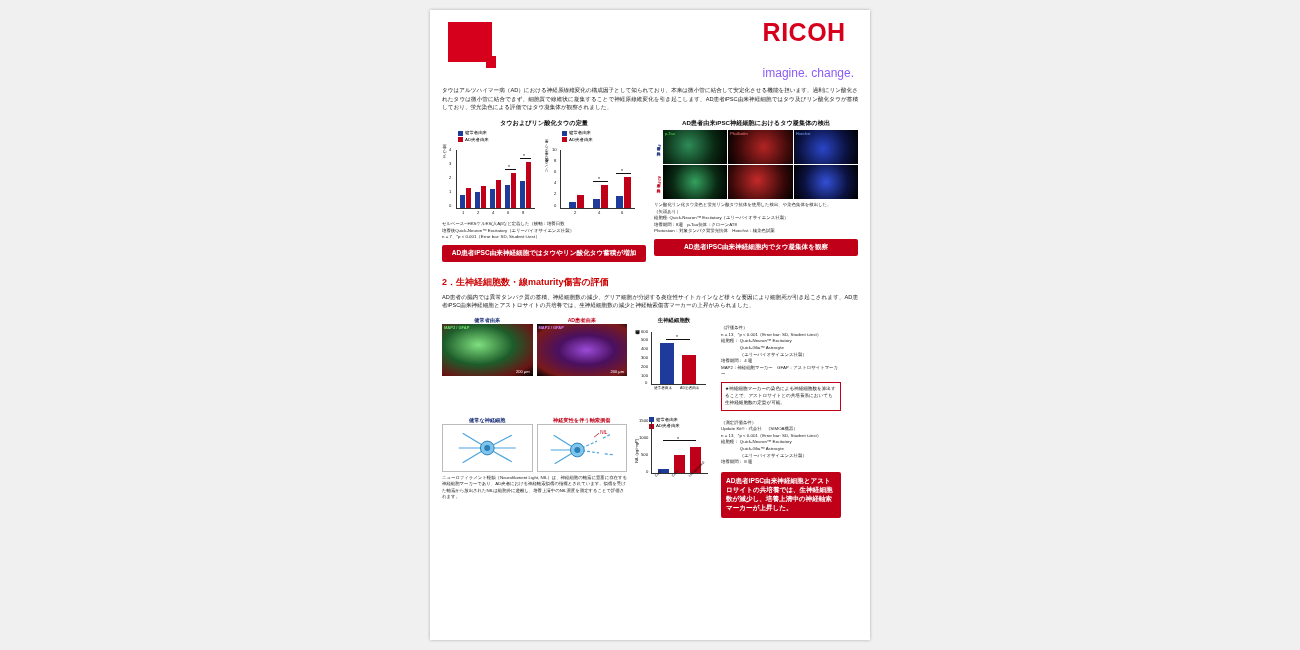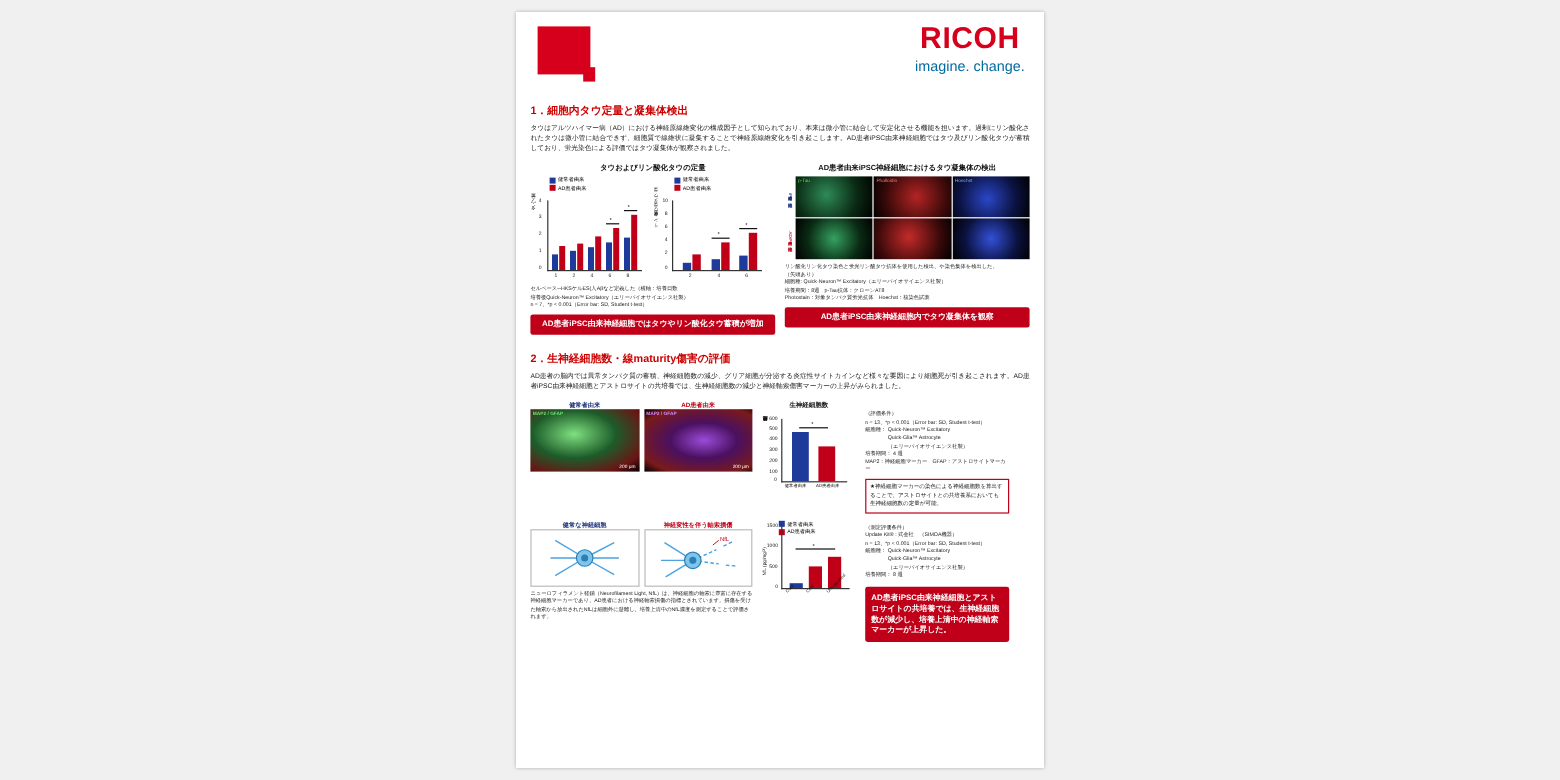--- a/index.html
+++ b/index.html
@@ -9,23 +9,23 @@
   }
   .page{
     position:absolute;left:430px;top:10px;width:440px;height:630px;
     background:#ffffff;box-shadow:0 0 3px rgba(0,0,0,.28);
     overflow:hidden;
   }
   
   .hdr{position:relative;height:70px;}
   .logo-red{position:absolute;left:18px;top:12px;width:44px;height:40px;background:#d6001c;}
   .logo-red:after{content:"";position:absolute;right:-4px;bottom:-6px;width:10px;height:12px;background:#d6001c;}
-  .ricoh{position:absolute;right:16px;top:10px;text-align:center;}
+  .ricoh{position:absolute;right:16px;top:10px;text-align:left;}
   .ricoh .rk{font-size:25px;font-weight:bold;color:#d6001c;letter-spacing:.5px;line-height:1;font-family:"Liberation Sans",sans-serif;}
-  .ricoh .rs{font-size:12px;color:#0369a1;margin-top:3px;}
+  .ricoh .rs{font-size:12px;color:#8b5cf6;margin-top:21px;}
   .title{position:absolute;left:0;right:0;top:28px;text-align:center;}
   .title .t1{font-size:13.5px;font-weight:bold;color:#111;}
   .title .t2{font-size:13.5px;font-weight:bold;color:#111;margin-top:9px;}
   
   .banner{position:relative;margin:8px 10px 0 10px;height:22px;}
   .banner .bg{position:absolute;left:0;top:0;width:100%;height:22px;
     background:linear-gradient(90deg,#1a2f7a 0%,#1a2f7a 74%,#ffffff 74%,#ffffff 100%);}
   .banner .tri{position:absolute;right:0;top:0;width:0;height:0;
     border-top:22px solid #1a2f7a;border-right:26px solid transparent;}
   .banner .btxt{position:absolute;left:8px;top:3px;font-size:11.5px;font-weight:bold;color:#fff;}
@@ -82,21 +82,20 @@
     <div class="ricoh">
       <div class="rk">RICOH</div>
       <div class="rs">imagine. change.</div>
     </div>
     <div class="title">
     </div>
   </div>
 
 
   <div class="sec">
-    <h3>1．細胞内タウ定量と凝集体検出</h3>
     <p>タウはアルツハイマー病（AD）における神経原線維変化の構成因子として知られており、本来は微小管に結合して安定化させる機能を担います。過剰にリン酸化されたタウは微小管に結合できず、細胞質で線維状に凝集することで神経原線維変化を引き起こします。AD患者iPSC由来神経細胞ではタウ及びリン酸化タウが蓄積しており、蛍光染色による評価ではタウ凝集体が観察されました。</p>
 
     <div class="row">
 
       <div class="col">
         <div class="fig-title">タウおよびリン酸化タウの定量</div>
 
         <div style="display:flex;gap:6px;">
 
           <div class="chart" style="width:96px;height:88px;position:relative;">

